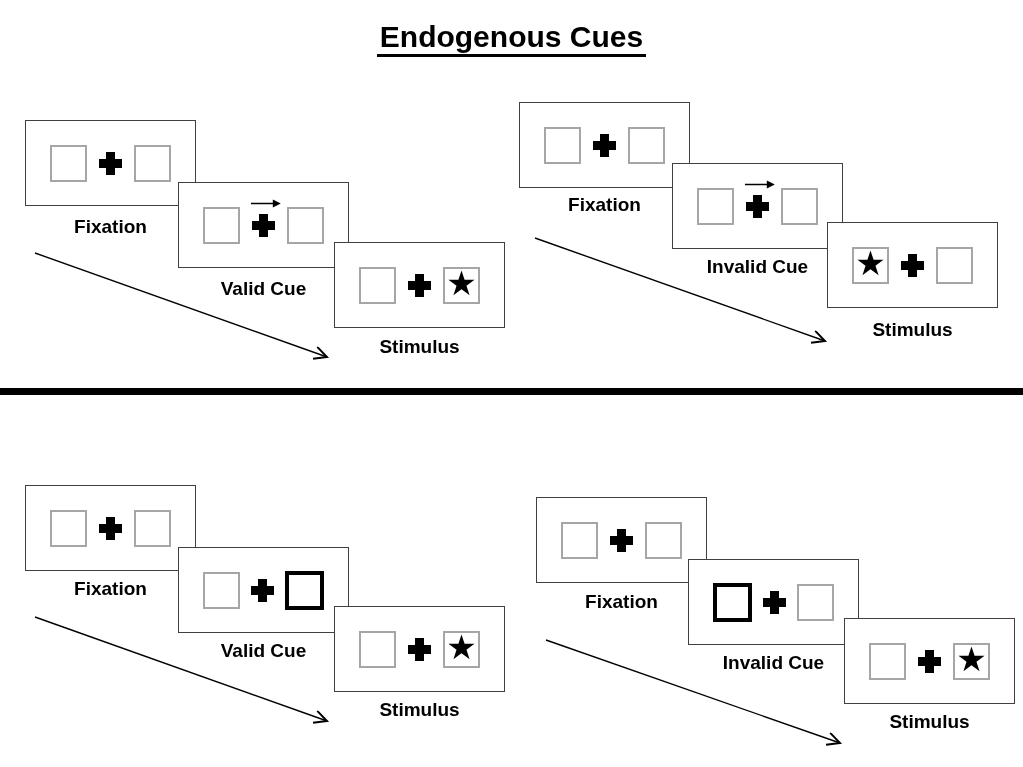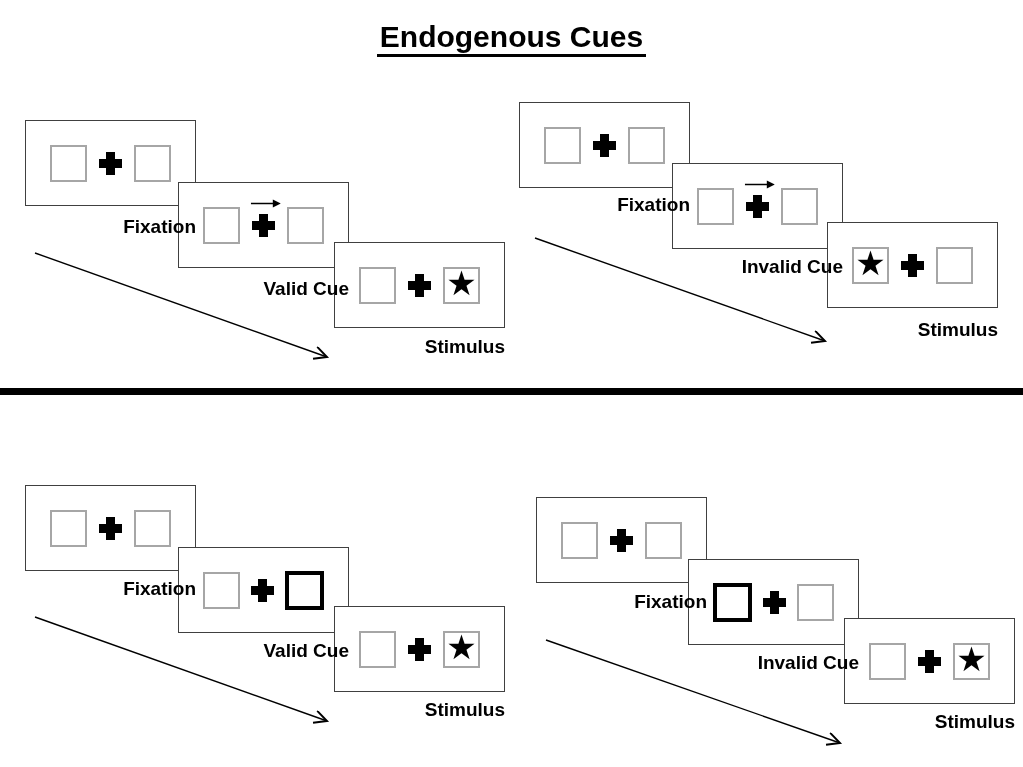--- a/index.html
+++ b/index.html
@@ -36,21 +36,21 @@
   .center{position:relative;width:23px;height:23px;}
   .plus{position:absolute;left:0;top:0;width:23px;height:23px;}
   .plus::before{content:"";position:absolute;left:0;top:7px;width:23px;height:9px;background:var(--ink);}
   .plus::after{content:"";position:absolute;left:7px;top:0;width:9px;height:23px;background:var(--ink);}
   .cue-arrow{position:absolute;top:-16px;left:50%;transform:translateX(-44%);}
   .star{
     font-family:"DejaVu Sans",sans-serif;font-size:34px;line-height:1;
     color:var(--ink);transform:translateY(-2px);
   }
   .frame-label{
-    position:absolute;width:171px;text-align:right;
+    position:absolute;width:171px;text-align:center;
     font-size:19px;font-weight:bold;white-space:nowrap;
   }
   .overlay{position:absolute;left:0;top:0;pointer-events:none;}
 </style>
 </head>
 <body>
 
 <div class="stage">
 
   

